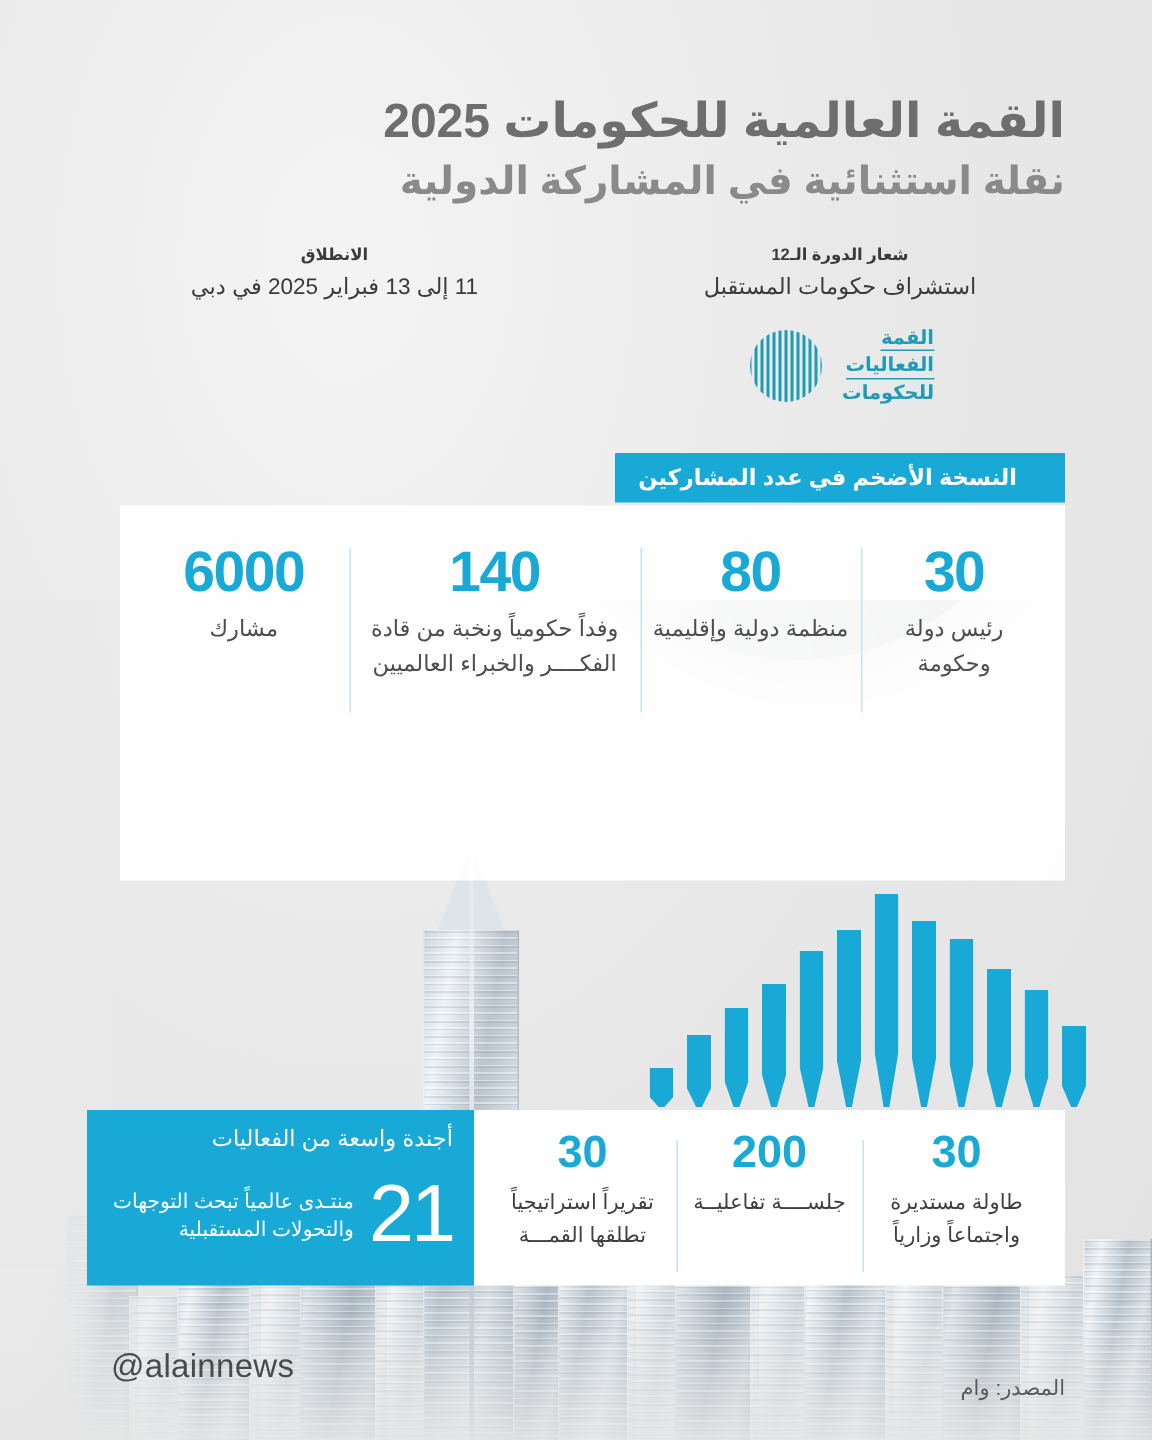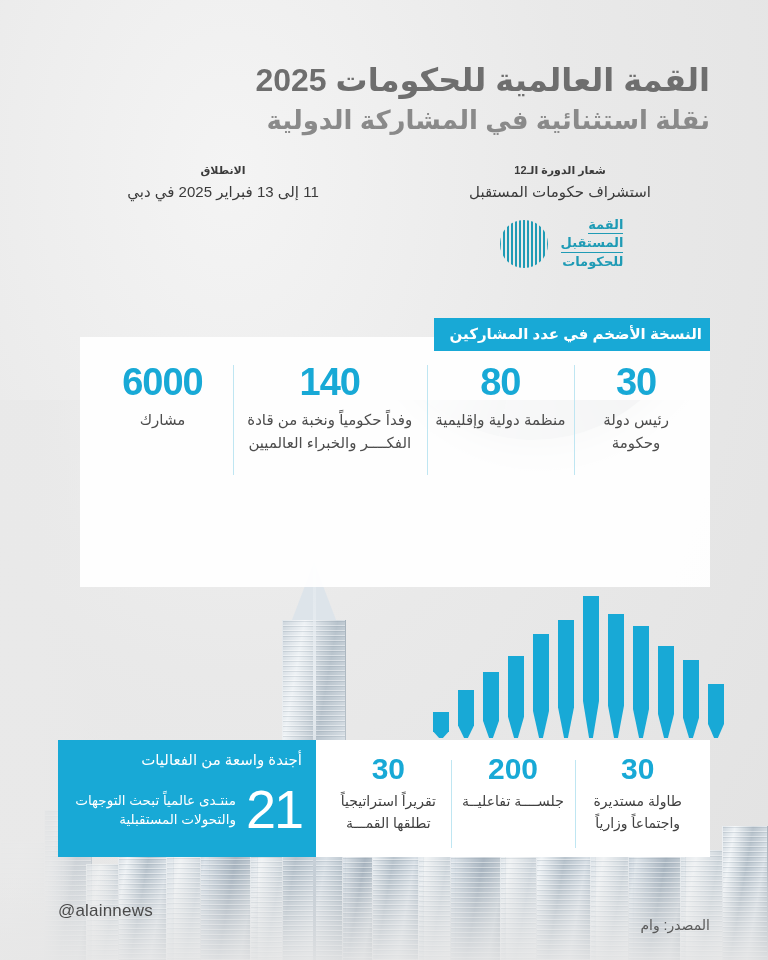--- a/index.html
+++ b/index.html
@@ -177,24 +177,24 @@
   }
   .wgs-word:last-child{ border-bottom:none; letter-spacing:0; }
   .wgs-mark{
     width:54px; height:50px;
     display:flex; align-items:center; justify-content:center;
   }
 
   
   .banner-top{
     position:absolute; z-index:7;
-    right:58px; top:318px;
+    right:58px; top:302px;
     background:#18a9d6;
     color:#fff; font-size:15px; font-weight:bold;
-    padding:7px 8px 8px 16px;
+    padding:7px 32px 8px 16px;
     white-space:nowrap;
   }
 
   
   .card-top{
     position:absolute; z-index:5;
     left:80px; right:58px; top:337px;
     height:250px;
     background:rgba(255,255,255,.93);
     display:flex; flex-direction:row;
@@ -282,21 +282,21 @@
     direction:ltr;
   }
   .brand{
     display:flex; align-items:center; gap:14px;
   }
   .brand-mark{
     width:56px; height:62px;
     display:flex; flex-direction:column; align-items:center; justify-content:center;
   }
   .brand-handle{
-    font-size:17px; color:#4a4a4a; letter-spacing:.2px;
+    font-size:22px; color:#4a4a4a; letter-spacing:.2px;margin-left:16px;
   }
   .source{
     font-size:14px; color:#5a5a5a; direction:rtl;margin-top:28px;
   }
 </style>
 </head>
 <body>
 
 <div id="poster">
 
@@ -352,21 +352,21 @@
 
   <div class="intro">
 
     <div class="intro-col right-col">
       <div class="intro-head">شعار الدورة الـ12</div>
       <div class="intro-sub">استشراف حكومات المستقبل</div>
 
       <div class="wgs-logo">
         <div class="wgs-words">
           <span class="wgs-word">القمة</span>
-          <span class="wgs-word">المستقبل</span>
+          <span class="wgs-word">الفعاليات</span>
           <span class="wgs-word">للحكومات</span>
         </div>
         <div class="wgs-mark">
           <svg width="54" height="50" viewBox="0 0 54 50" aria-hidden="true">
             <defs>
               <clipPath id="fanClip">
                   <circle cx="27" cy="25" r="24"></circle>
                 </clipPath>
             </defs>
             <g clip-path="url(#fanClip)" fill="#1f9bb5">

